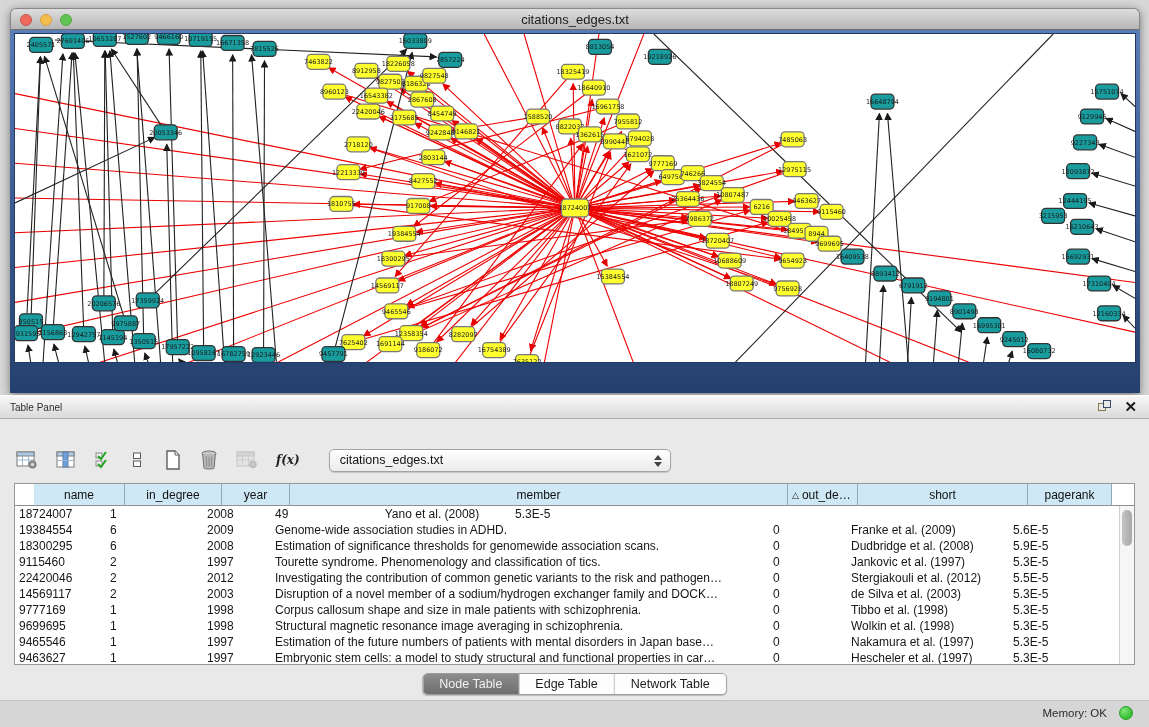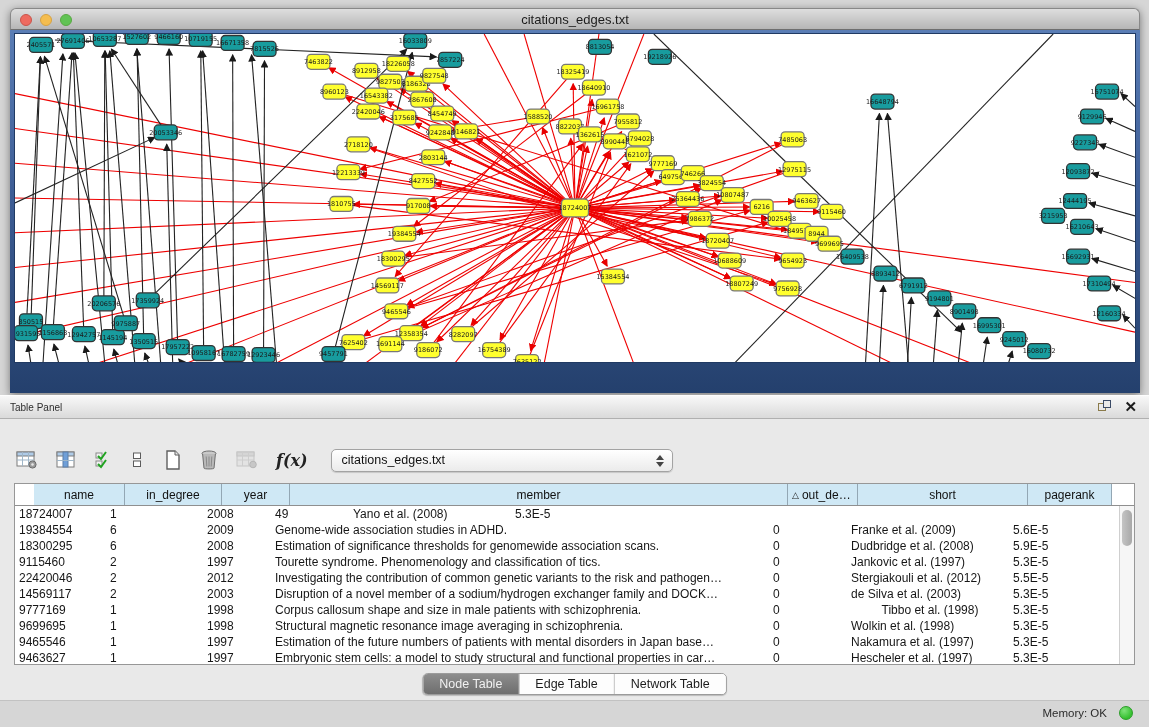--- a/index.html
+++ b/index.html
@@ -31,21 +31,21 @@
     border-top:1px solid #fdfdfd; border-bottom:1px solid #b0b0b0; position:relative; }
   .panel-bar .panel-title { position:absolute; left:10px; top:0; line-height:23px; font-size:10px; color:#2e2e2e; }
   .panel-bar-icons { position:absolute; right:12px; top:3px; display:flex; align-items:center; gap:12px; }
   .float-ico { position:relative; width:14px; height:14px; }
   .float-ico .sq1 { position:absolute; left:0; top:3px; width:8px; height:8px; border:1.5px solid #8a7a4a; background:#e9e9e9; }
   .float-ico .sq2 { position:absolute; left:5px; top:0; width:8px; height:8px; border:1.5px solid #3a4a66; background:#e9e9e9; }
   .close-ico { font-size:15px; font-weight:bold; color:#1c1c1c; line-height:16px; cursor:default; }
 
   .toolbar { position:absolute; left:16px; top:50px; height:30px; display:flex; align-items:center; }
   .tb-ico { margin-right:18px; display:flex; align-items:center; }
-  .fx { font-family:"DejaVu Serif",serif; font-style:italic; font-size:16px; color:#222; font-weight:bold; margin-right:23px; }
+  .fx { font-family:"DejaVu Serif",serif; font-style:italic; font-size:12px; color:#222; font-weight:bold; margin-right:29px; }
   .combo { width:342px; height:23px; border:1px solid #a3a3a3; border-radius:5px;
     background:linear-gradient(#ffffff,#ebebeb); box-shadow:0 1px 1px rgba(0,0,0,.15);
     font-size:12.5px; color:#111; line-height:21px; padding-left:10px; position:relative; }
   .combo .stepper { position:absolute; right:7px; top:4px; width:9px; height:14px; }
   .combo .tri-up { position:absolute; top:1px; left:0; width:0; height:0;
     border-left:4px solid transparent; border-right:4px solid transparent; border-bottom:5px solid #444; }
   .combo .tri-dn { position:absolute; bottom:1px; left:0; width:0; height:0;
     border-left:4px solid transparent; border-right:4px solid transparent; border-top:5px solid #444; }
 
   #table-box { position:absolute; left:14px; top:88px; width:1121px; height:182px;
@@ -813,21 +813,21 @@
         <div class="th" style="width: 84px;">
           <span>pagerank</span>
         </div>
       </div>
     <div id="tbody">
         <div class="tr">
           <div class="td" style="width: 91px;">18724007</div>
           <div class="td" style="width: 97px;">1</div>
           <div class="td" style="width: 68px;">2008</div>
           <div class="td" style="width: 70px;">49</div>
-          <div class="td short-cell" style="width: 170px;">Yano et al. (2008)</div>
+          <div class="td short-cell" style="width: 170px; text-align: center;">Yano et al. (2008)</div>
           <div class="td" style="width: 84px;">5.3E-5</div>
         </div>
         <div class="tr">
           <div class="td" style="width: 91px;">19384554</div>
           <div class="td" style="width: 97px;">6</div>
           <div class="td" style="width: 68px;">2009</div>
           <div class="td" style="width: 498px;">Genome-wide association studies in ADHD.</div>
           <div class="td" style="width: 70px;">0</div>
           <div class="td short-cell" style="width: 170px;">Franke et al. (2009)</div>
           <div class="td" style="width: 84px;">5.6E-5</div>
@@ -867,21 +867,21 @@
           <div class="td" style="width: 70px;">0</div>
           <div class="td short-cell" style="width: 170px;">de Silva et al. (2003)</div>
           <div class="td" style="width: 84px;">5.3E-5</div>
         </div>
         <div class="tr">
           <div class="td" style="width: 91px;">9777169</div>
           <div class="td" style="width: 97px;">1</div>
           <div class="td" style="width: 68px;">1998</div>
           <div class="td" style="width: 498px;">Corpus callosum shape and size in male patients with schizophrenia.</div>
           <div class="td" style="width: 70px;">0</div>
-          <div class="td short-cell" style="width: 170px; text-align: center;">Tibbo et al. (1998)</div>
+          <div class="td short-cell" style="width: 170px;">Tibbo et al. (1998)</div>
           <div class="td" style="width: 84px;">5.3E-5</div>
         </div>
         <div class="tr">
           <div class="td" style="width: 91px;">9699695</div>
           <div class="td" style="width: 97px;">1</div>
           <div class="td" style="width: 68px;">1998</div>
           <div class="td" style="width: 498px;">Structural magnetic resonance image averaging in schizophrenia.</div>
           <div class="td" style="width: 70px;">0</div>
           <div class="td short-cell" style="width: 170px;">Wolkin et al. (1998)</div>
           <div class="td" style="width: 84px;">5.3E-5</div>

